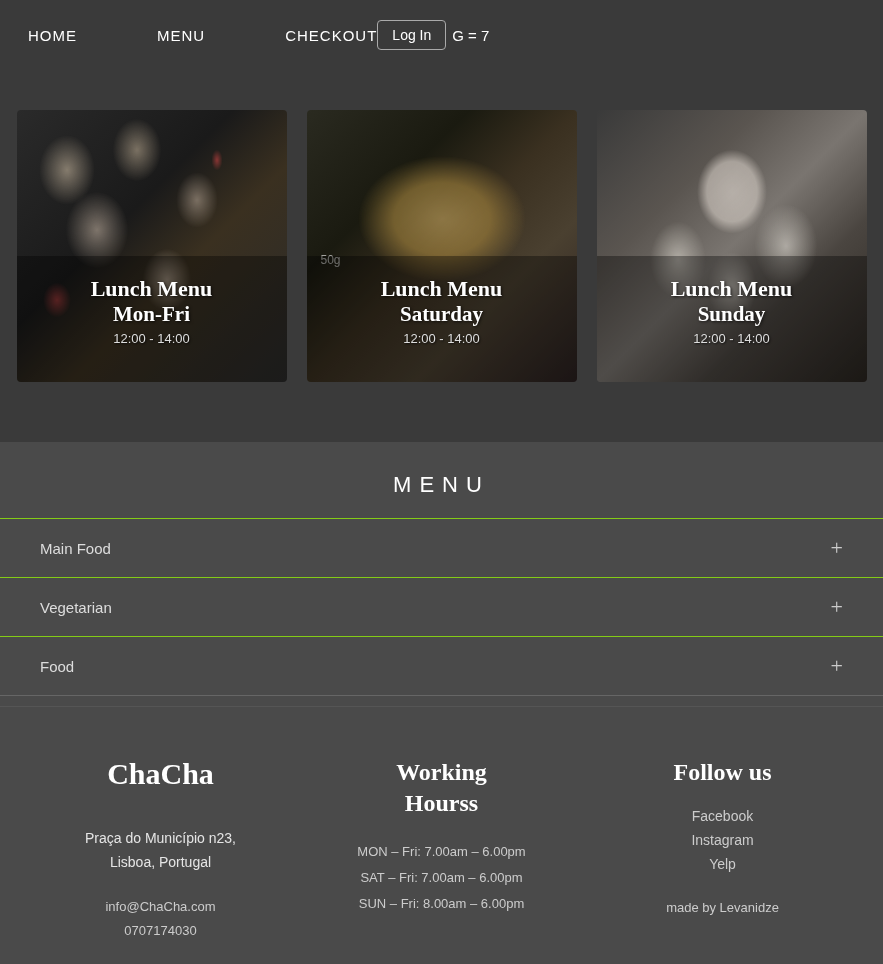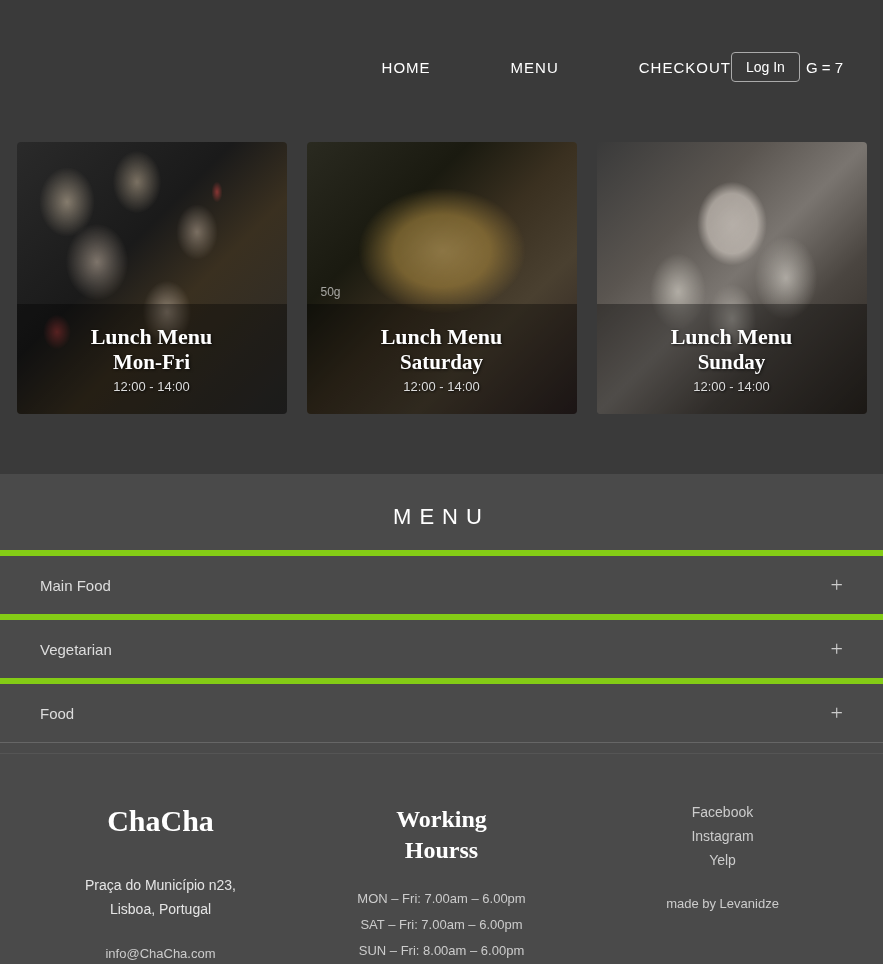--- a/index.html
+++ b/index.html
@@ -8,25 +8,24 @@
       background: #3a3a3a;
       color: #fff;
       width: 883px;
       min-height: 964px;
     }
 
     
     nav {
       display: flex;
       align-items: center;
-      justify-content: flex-end;
-      padding: 0 40px;
+      justify-content: flex-start;
+      padding: 0 28px;
       height: 70px;
       background: #3a3a3a;
-      margin-top: 32px;
     }
     .nav-links {
       display: flex;
       gap: 80px;
       align-items: center;
     }
     .nav-link {
       color: #fff;
       text-decoration: none;
       font-family: Arial, sans-serif;
@@ -117,21 +116,21 @@
         radial-gradient(ellipse 50px 60px at 50% 30%, #e8e0d8 0%, #d8d0c8 50%, transparent 70%),
         radial-gradient(ellipse 40px 55px at 30% 55%, #dedad0 0%, transparent 70%),
         radial-gradient(ellipse 45px 60px at 70% 50%, #e0dcd4 0%, transparent 70%),
         radial-gradient(ellipse 35px 50px at 50% 65%, #d8d4cc 0%, transparent 70%);
     }
 
     .card-overlay {
       position: absolute;
       bottom: 0; left: 0; right: 0;
       background: rgba(0,0,0,0.35);
-      padding: 20px 16px 20px;
+      padding: 20px 16px 36px;
       text-align: center;
     }
     .card-title {
       font-size: 22px;
       font-weight: bold;
       color: #fff;
       line-height: 1.2;
       text-shadow: 1px 1px 3px rgba(0,0,0,0.7);
     }
     .card-subtitle {
@@ -169,21 +168,21 @@
       font-size: 22px;
       font-weight: 400;
       color: #fff;
       margin-bottom: 20px;
     }
     .menu-item {
       display: flex;
       justify-content: space-between;
       align-items: center;
       padding: 18px 40px;
-      border-top: 6px solid #84cc16;
+      border-top: 1px solid #84cc16;
       cursor: pointer;
     }
     .menu-item:last-child {
       border-bottom: 1px solid #666;
     }
     .menu-item-label {
       font-family: Arial, sans-serif;
       font-size: 15px;
       color: #ddd;
     }
@@ -341,18 +340,19 @@
   <div class="footer-col">
     <span class="footer-col-title">Working<br>Hourss</span>
     <div class="footer-hours">
       <div>MON – Fri: 7.00am – 6.00pm</div>
       <div>SAT – Fri: 7.00am – 6.00pm</div>
       <div>SUN – Fri: 8.00am – 6.00pm</div>
     </div>
   </div>
 
   <div class="footer-col">
+    <span class="footer-col-title">Follow us</span>
     <a class="footer-social-link">Facebook</a>
     <a class="footer-social-link">Instagram</a>
     <a class="footer-social-link">Yelp</a>
     <span class="footer-made">made by Levanidze</span>
   </div>
 </footer>
 
 </body></html>

